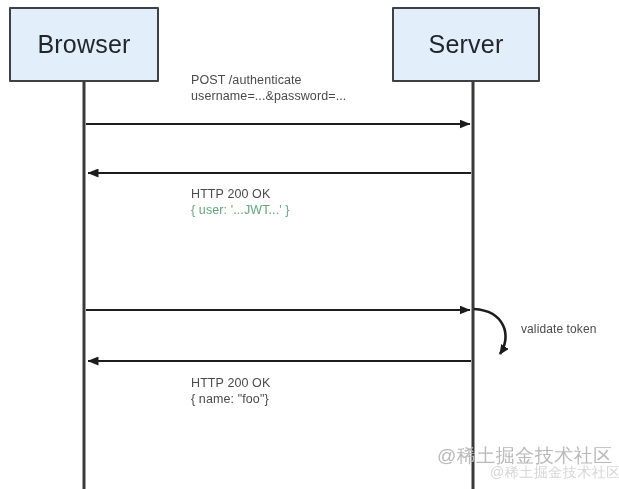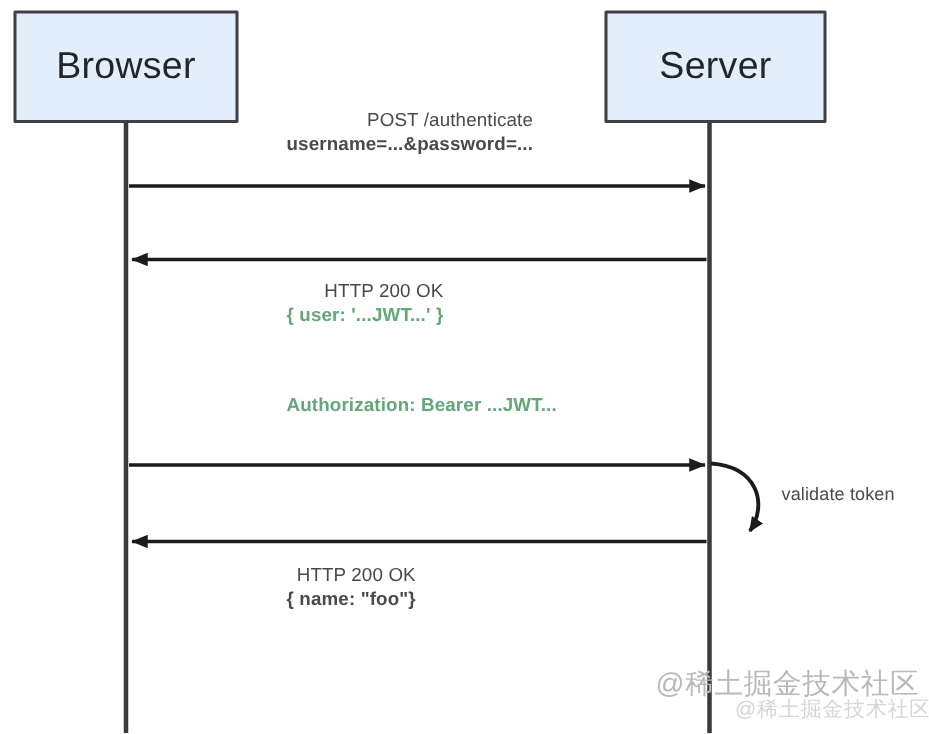--- a/index.html
+++ b/index.html
@@ -49,25 +49,23 @@
     line-height: 16px;
     color: #4a4a4a;
     white-space: nowrap;
     letter-spacing: 0.1px;
   }
   .msg .line2-green {
     color: #62a878;
   }
   .msg .line1 {
     display: block;
-    text-align: right;
   }
   .msg .line2 {
     display: block;
-    font-weight: bold;
   }
   .note-label {
     position: absolute;
     font-family: "Liberation Sans", "DejaVu Sans", sans-serif;
     font-size: 12px;
     color: #4a4a4a;
     white-space: nowrap;
     letter-spacing: 0.1px;
   }
   .watermark {
@@ -121,36 +119,35 @@
 
     <path d="M474,309 C505,311 512,336 500,354" fill="none" stroke="#1c1c1c" stroke-width="2.6" marker-end="url(#arrow-loop)"></path>
 
     <line x1="471" y1="361" x2="88" y2="361" stroke="#1c1c1c" stroke-width="2.2" marker-end="url(#arrow-left)"></line>
   </svg>
 
   <div class="actor-box" style="left:9px; top:7px; width:150px; height:75px;">
     <span class="actor-label">Browser</span>
   </div>
 
-  <div class="actor-box" style="left:403px; top:7px; width:148px; height:75px;">
+  <div class="actor-box" style="left:392px; top:7px; width:148px; height:75px;">
     <span class="actor-label">Server</span>
   </div>
 
   <div class="msg" style="left:191px; top:72px;">
     <span class="line1">POST /authenticate</span>
     <span class="line2">username=...&amp;password=...</span>
   </div>
 
   <div class="msg" style="left:191px; top:186px;">
     <span class="line1">HTTP 200 OK</span>
     <span class="line2 line2-green">{ user: '...JWT...' }</span>
   </div>
 
   <div class="msg" style="left:191px; top:262px;">
-    <span class="line2 line2-green">Authorization: Bearer ...JWT...</span>
   </div>
 
   <div class="msg" style="left:191px; top:375px;">
     <span class="line1">HTTP 200 OK</span>
     <span class="line2">{ name: "foo"}</span>
   </div>
 
   <div class="note-label" style="left:521px; top:322px;">validate token</div>
 
   <div class="watermark wm-main">@稀土掘金技术社区</div>

